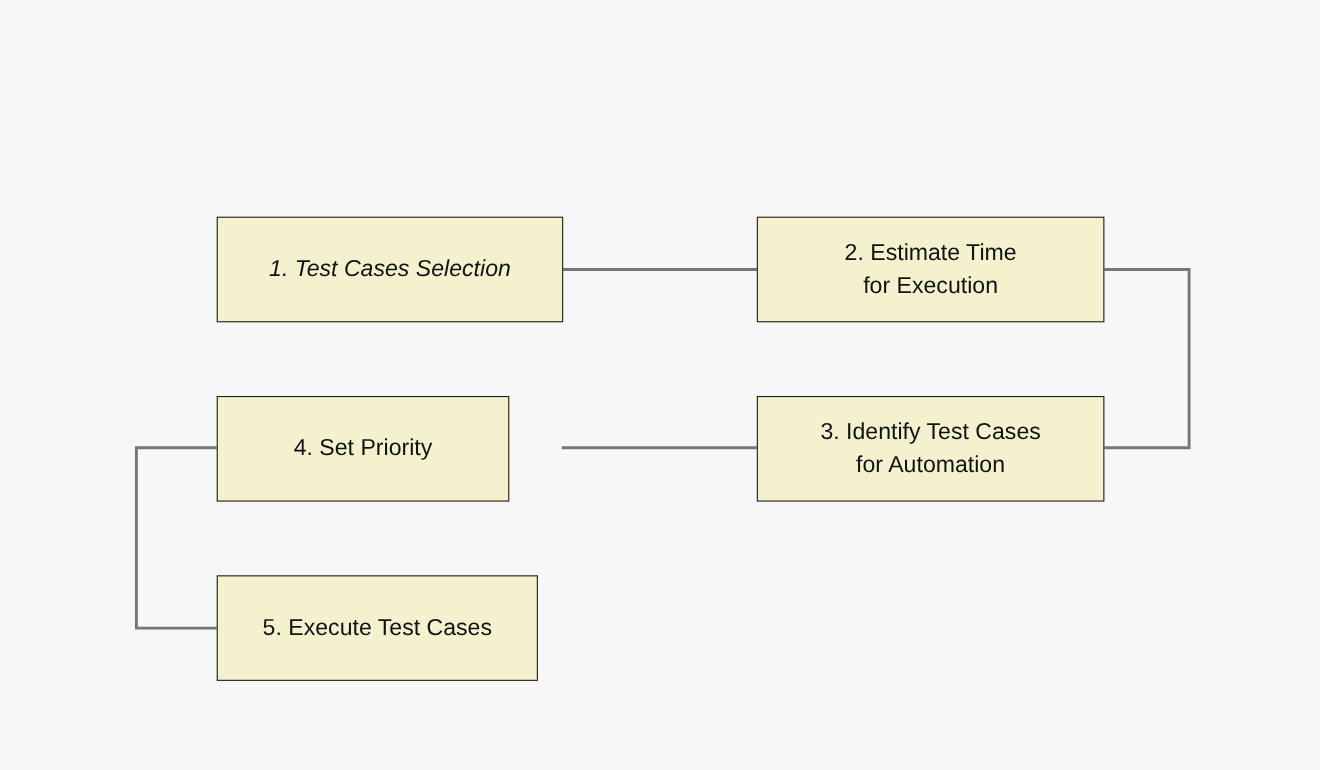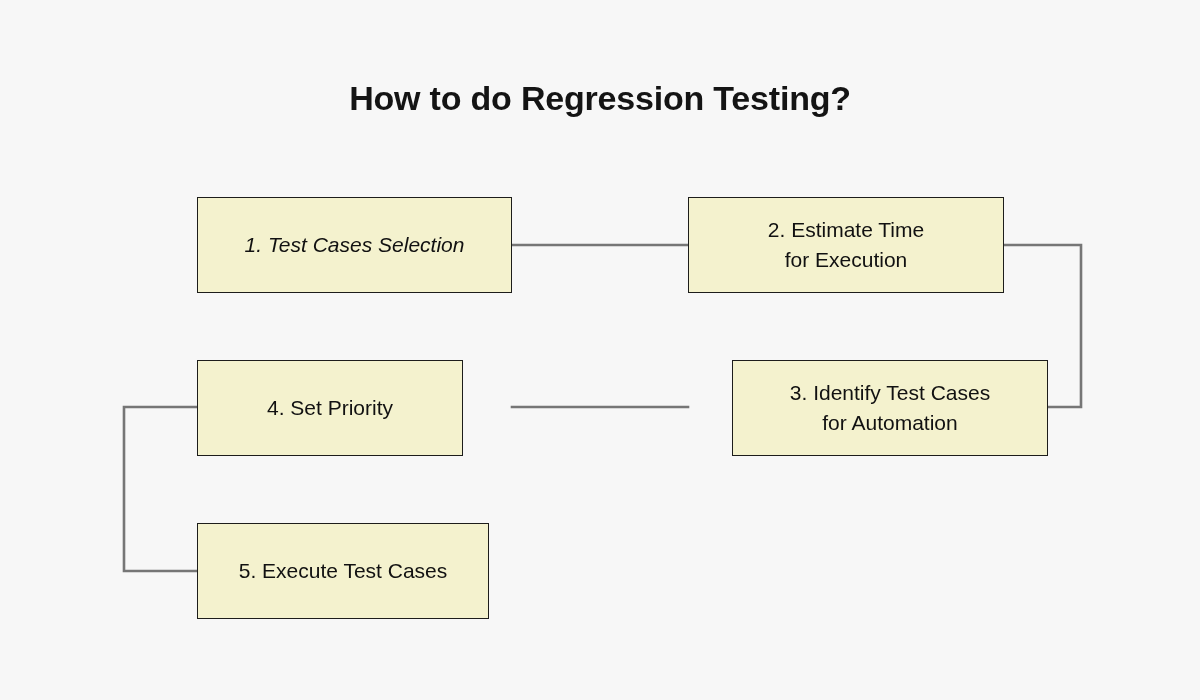--- a/index.html
+++ b/index.html
@@ -49,30 +49,29 @@
     justify-content: center;
     text-align: center;
     color: #111111;
     font-size: 21px;
     line-height: 1.42;
     padding: 4px 10px;
     white-space: pre-line;
   }
   #node-1 { left: 197px; top: 197px; width: 315px; height: 96px; font-style: italic; }
   #node-2 { left: 688px; top: 197px; width: 316px; height: 96px; }
-  #node-3 { left: 688px; top: 360px; width: 316px; height: 96px; margin-left: 44px; }
+  #node-3 { left: 688px; top: 360px; width: 316px; height: 96px; }
   #node-4 { left: 197px; top: 360px; width: 266px; height: 96px; }
   #node-5 { left: 197px; top: 523px; width: 292px; height: 96px; }
 </style>
 </head>
 <body>
 
 <div id="canvas">
 
-  <div id="diagram-title">How to do Regression Testing?</div>
 
   <svg class="connector-layer" viewBox="0 0 1200 700" width="1200" height="700" xmlns="http://www.w3.org/2000/svg">
     <g stroke="#767676" stroke-width="2.6" fill="none" stroke-linecap="square" stroke-linejoin="miter">
       <path d="M 512 245 L 688 245"></path>
       <path d="M 1004 245 L 1081 245 L 1081 407 L 1004 407"></path>
       <path d="M 688 407 L 512 407"></path>
       <path d="M 197 407 L 124 407 L 124 571 L 197 571"></path>
     </g>
   </svg>
 

